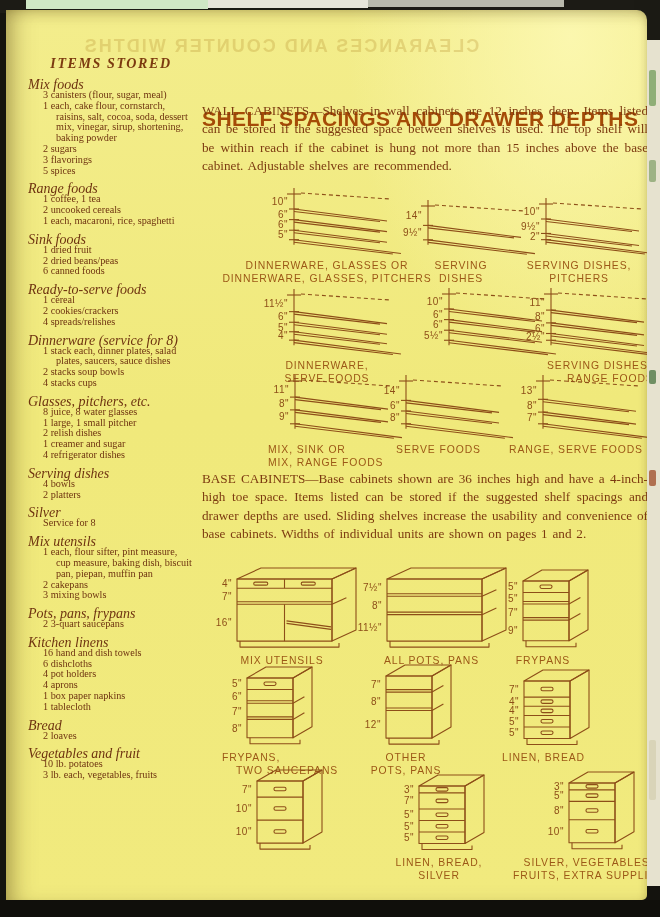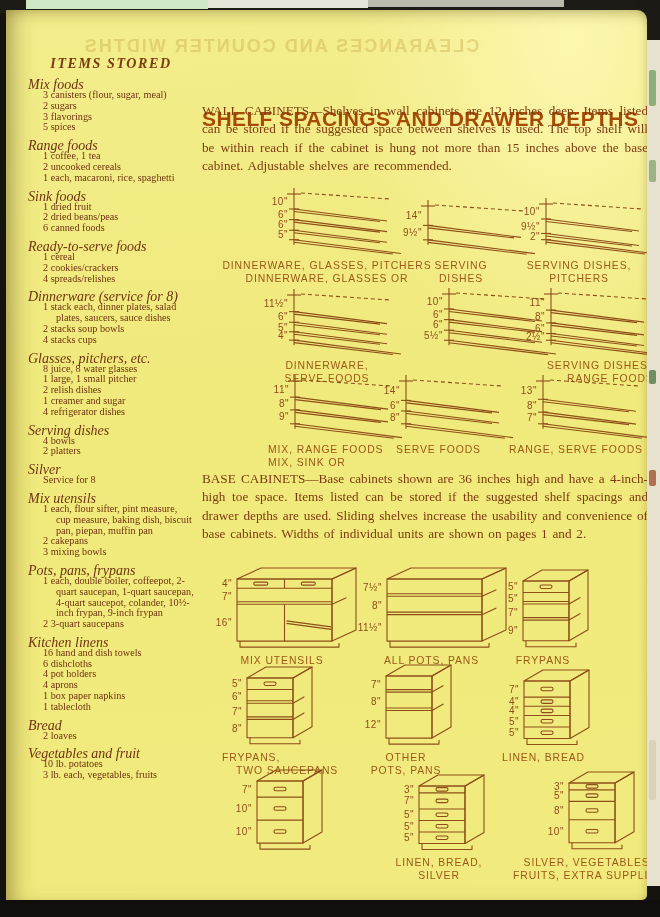--- a/index.html
+++ b/index.html
@@ -70,20 +70,21 @@
 
   <div class="page">
     <div class="bleed">CLEARANCES AND COUNTER WIDTHS</div>
 
     <div class="sidebar">
       <div class="sb-title">ITEMS STORED</div>
       <div>
           <div class="sb-sec">
             <div class="sb-head">Mix foods</div>
             <div class="sb-item">3 canisters (flour, sugar, meal)</div>
+            <div class="sb-item">1 each, cake flour, cornstarch, raisins, salt, cocoa, soda, dessert mix, vinegar, sirup, shortening, baking powder</div>
             <div class="sb-item">2 sugars</div>
             <div class="sb-item">3 flavorings</div>
             <div class="sb-item">5 spices</div>
           </div>
           <div class="sb-sec">
             <div class="sb-head">Range foods</div>
             <div class="sb-item">1 coffee, 1 tea</div>
             <div class="sb-item">2 uncooked cereals</div>
             <div class="sb-item">1 each, macaroni, rice, spaghetti</div>
           </div>
@@ -123,21 +124,20 @@
             <div class="sb-item">Service for 8</div>
           </div>
           <div class="sb-sec">
             <div class="sb-head">Mix utensils</div>
             <div class="sb-item">1 each, flour sifter, pint measure, cup measure, baking dish, biscuit pan, piepan, muffin pan</div>
             <div class="sb-item">2 cakepans</div>
             <div class="sb-item">3 mixing bowls</div>
           </div>
           <div class="sb-sec">
             <div class="sb-head">Pots, pans, frypans</div>
-            <div class="sb-item">1 each, double boiler, coffeepot, 2-quart saucepan, 1-quart saucepan, 4-quart saucepot, colander, 10½-inch frypan, 9-inch frypan</div>
             <div class="sb-item">2 3-quart saucepans</div>
           </div>
           <div class="sb-sec">
             <div class="sb-head">Kitchen linens</div>
             <div class="sb-item">16 hand and dish towels</div>
             <div class="sb-item">6 dishcloths</div>
             <div class="sb-item">4 pot holders</div>
             <div class="sb-item">4 aprons</div>
             <div class="sb-item">1 box paper napkins</div>
             <div class="sb-item">1 tablecloth</div>
@@ -177,22 +177,22 @@
                 <line x1="46" y1="55.7" x2="152.95" y2="69.5"></line>
                 <line x1="46" y1="58.2" x2="144.89999999999998" y2="70.075"></line>
               </g>
               <text x="40" y="21" text-anchor="end" class="dim">10"</text>
               <text x="40" y="33.8" text-anchor="end" class="dim">6"</text>
               <text x="40" y="44.400000000000006" text-anchor="end" class="dim">6"</text>
               <text x="40" y="54.45" text-anchor="end" class="dim">5"</text>
             </svg>
           </div>
           <div class="dlabel">
+            <div class="ln">DINNERWARE, GLASSES OR</div>
             <div class="ln">DINNERWARE, GLASSES, PITCHERS</div>
-            <div class="ln">DINNERWARE, GLASSES OR</div>
           </div>
         </div>
         <div class="diagram" style="left: 385px; top: 172px; width: 140px;">
           <div class="sarea">
             <svg width="158" height="59.85">
               <g stroke="#8d4e18" fill="none" stroke-width="1.1">
                 <line x1="46" y1="4" x2="46" y2="48.85"></line>
                 <line x1="39" y1="10" x2="53" y2="10"></line>
                 <line x1="53" y1="9" x2="142" y2="15" stroke-dasharray="4 3"></line>
                 <line x1="41" y1="29.400000000000002" x2="51" y2="29.400000000000002"></line>
@@ -343,22 +343,22 @@
                 <line x1="41" y1="52.800000000000004" x2="51" y2="52.800000000000004"></line>
                 <line x1="46" y1="52.800000000000004" x2="152.95" y2="66.60000000000001"></line>
                 <line x1="46" y1="55.300000000000004" x2="144.89999999999998" y2="67.175"></line>
               </g>
               <text x="40" y="21.55" text-anchor="end" class="dim">11"</text>
               <text x="40" y="36" text-anchor="end" class="dim">8"</text>
               <text x="40" y="49.35000000000001" text-anchor="end" class="dim">9"</text>
             </svg>
           </div>
           <div class="dlabel">
+            <div class="ln" style="text-align: left; padding-left: 50px;">MIX, SINK OR</div>
             <div class="ln" style="text-align: left; padding-left: 50px;">MIX, RANGE FOODS</div>
-            <div class="ln" style="text-align: left; padding-left: 50px;">MIX, SINK OR</div>
           </div>
         </div>
         <div class="diagram" style="left: 360px; top: 356px; width: 145px;">
           <div class="sarea">
             <svg width="158" height="68.80000000000001">
               <g stroke="#8d4e18" fill="none" stroke-width="1.1">
                 <line x1="46" y1="4" x2="46" y2="57.800000000000004"></line>
                 <line x1="39" y1="10" x2="53" y2="10"></line>
                 <line x1="53" y1="9" x2="142" y2="15" stroke-dasharray="4 3"></line>
                 <line x1="41" y1="29.400000000000002" x2="51" y2="29.400000000000002"></line>

